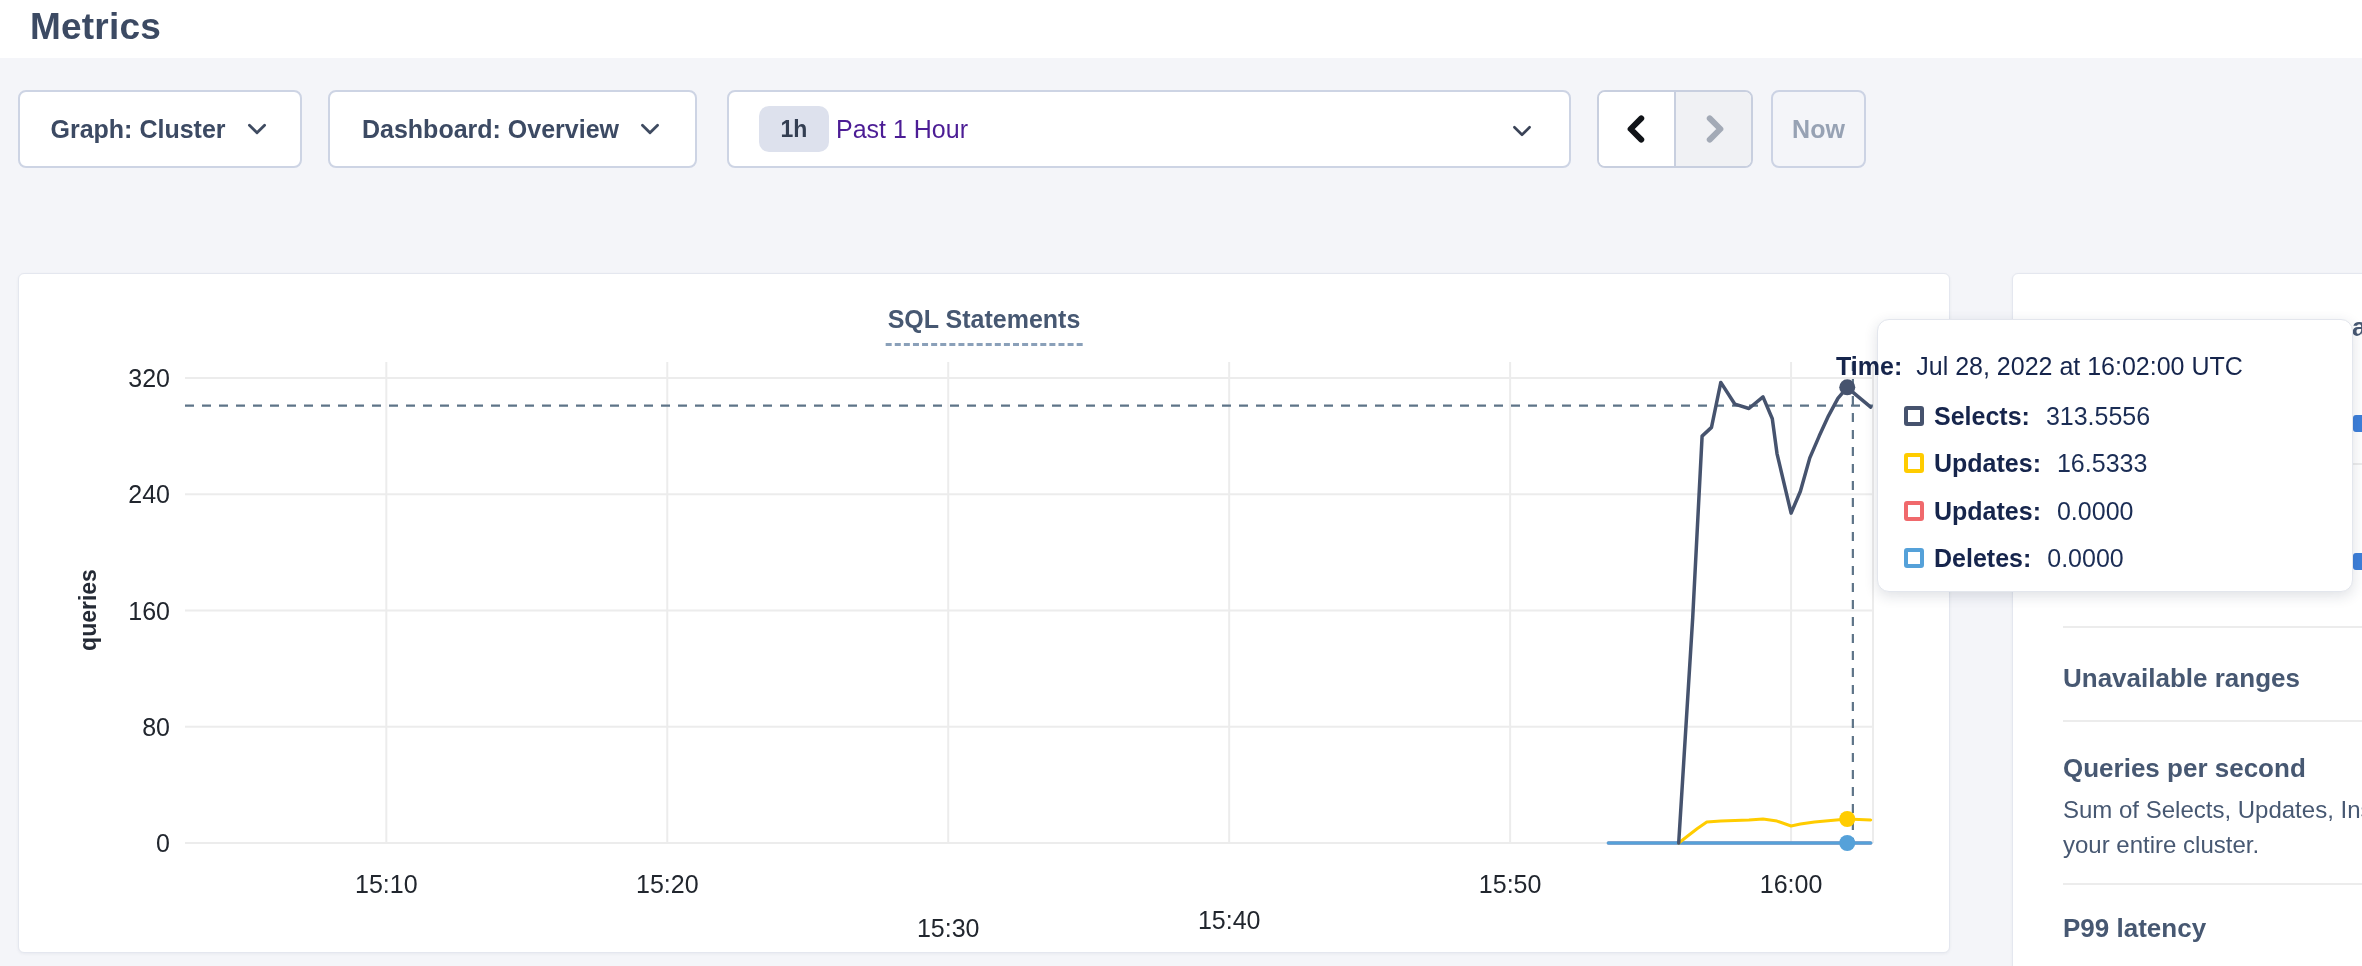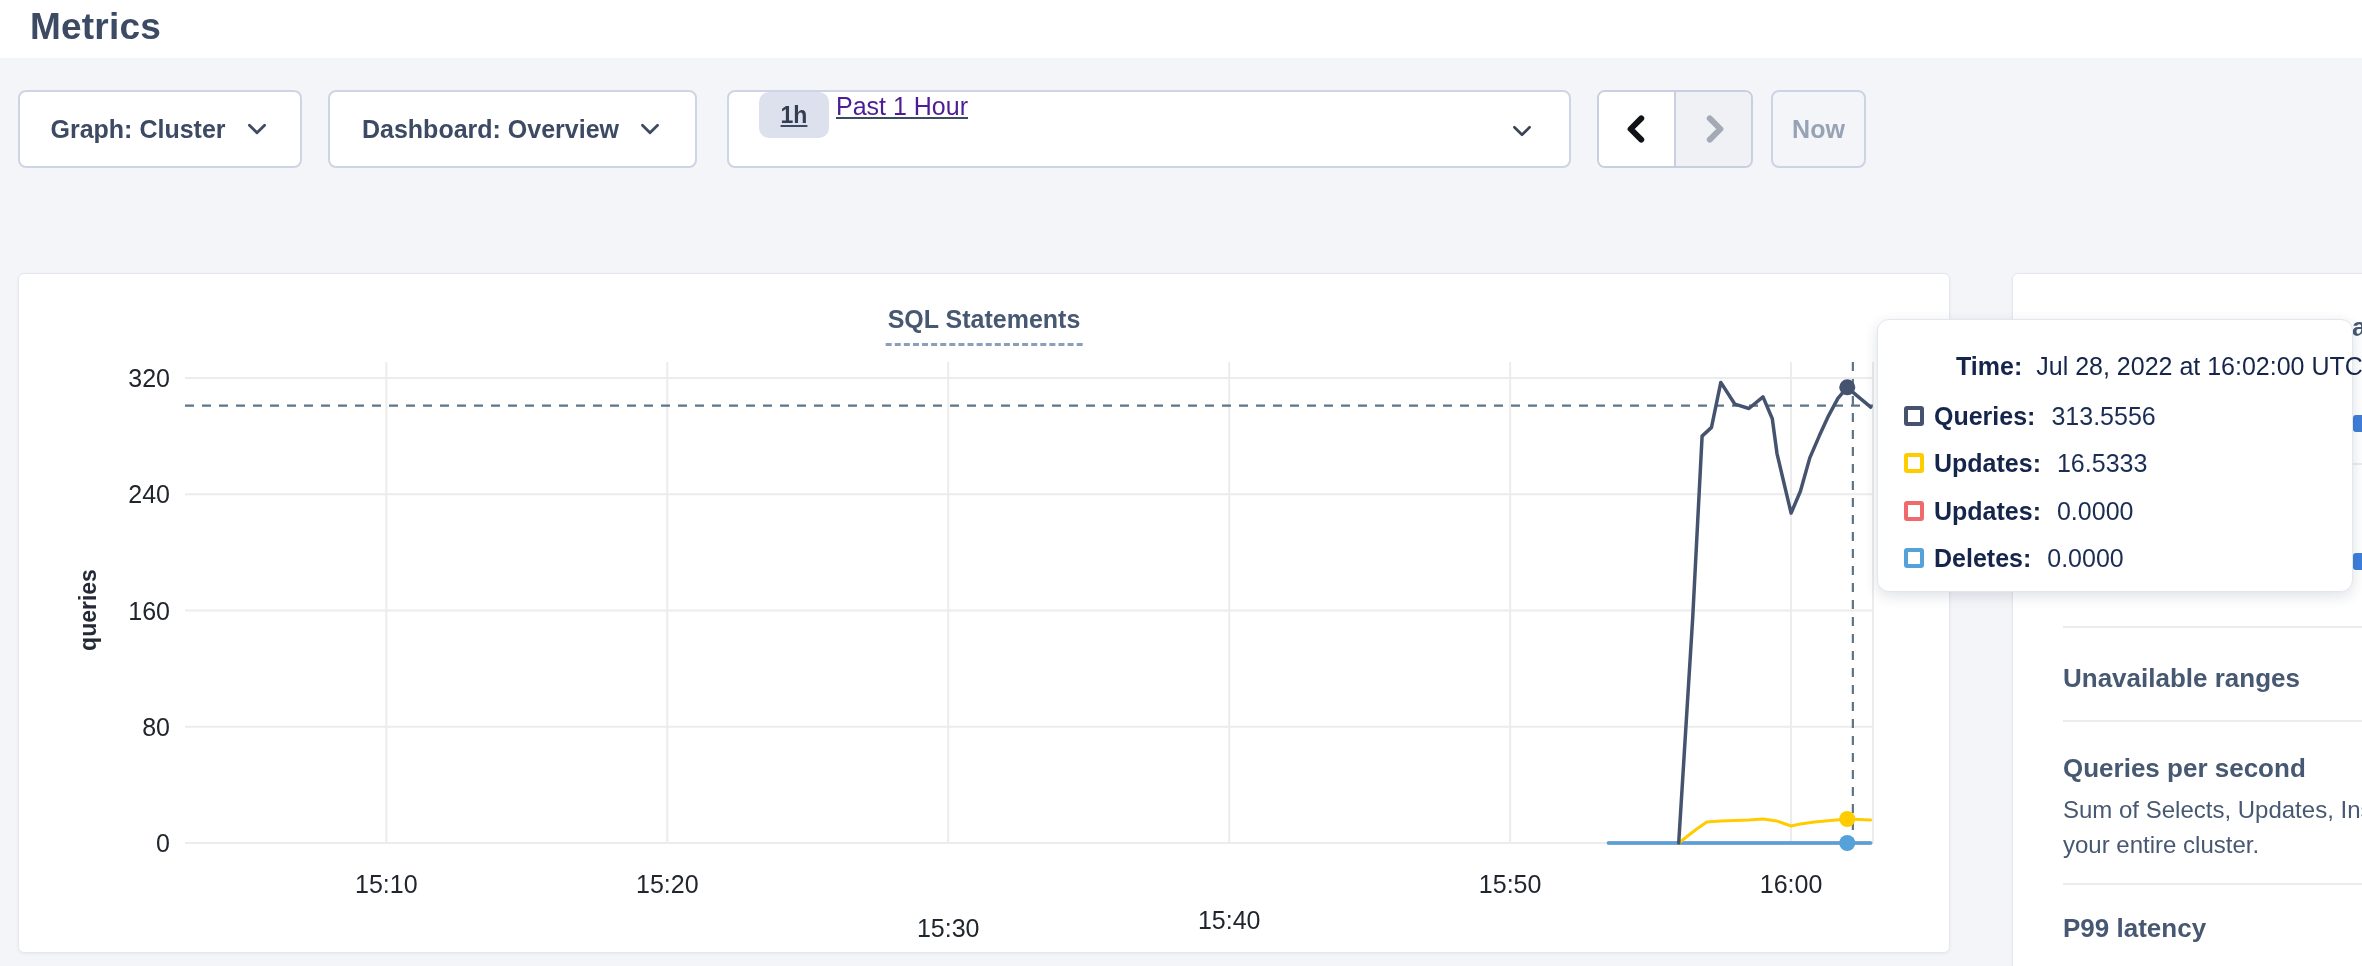--- a/index.html
+++ b/index.html
@@ -18,21 +18,21 @@
     background:#ffffff;border:2px solid #cdd4e4;border-radius:8px;
     display:flex;align-items:center;justify-content:center;gap:18px;
     font-size:25px;font-weight:bold;color:#3c4a63;cursor:pointer;
   }
   .chev{display:inline-block;width:26px;height:26px;}
   #graph-dd{left:18px;width:284px;}
   #dash-dd{left:328px;width:369px;}
   .time-sel{
     position:absolute;left:727px;top:90px;width:844px;height:78px;box-sizing:border-box;
     background:#ffffff;border:2px solid #cdd4e4;border-radius:8px;
-    display:flex;cursor:pointer;text-decoration:underline;
+    display:flex;align-items:center;cursor:pointer;
   }
   .time-badge{
     margin-left:30px;width:70px;height:46px;border-radius:10px;background:#dde1ed;
     display:flex;align-items:center;justify-content:center;
     font-size:23px;font-weight:bold;color:#333e52;flex:0 0 auto;
   }
   .time-label{margin-left:7px;font-size:25px;color:#4c1d95;font-weight:400;}
   .time-chev{position:absolute;right:34px;top:26px;}
   .arrow-group{
     position:absolute;left:1597px;top:90px;width:156px;height:78px;box-sizing:border-box;
@@ -201,27 +201,27 @@
     <polyline points="1608.4,843.0 1847.2,843.0 1870.7,843.0" fill="none" stroke="#f0696c" stroke-width="3" stroke-linejoin="round" stroke-linecap="round"></polyline>
     <polyline points="1608.4,843.0 1847.2,843.0 1870.7,843.0" fill="none" stroke="#55a1d9" stroke-width="3.5" stroke-linejoin="round" stroke-linecap="round"></polyline>
     <polyline points="1678.7,843.0 1688.0,835.7 1697.4,828.5 1706.8,821.9 1720.8,821.1 1748.9,820.0 1763.0,819.0 1777.0,821.1 1791.1,826.0 1800.4,824.0 1814.5,821.9 1847.2,819.0 1870.7,820.0" fill="none" stroke="#ffcc00" stroke-width="3" stroke-linejoin="round" stroke-linecap="round"></polyline>
     <polyline points="1678.7,843.0 1692.7,617.8 1702.1,436.1 1711.5,427.4 1720.8,382.4 1734.9,404.2 1748.9,408.5 1763.0,396.9 1772.3,418.7 1777.0,453.6 1791.1,513.1 1800.4,491.3 1809.8,457.9 1819.2,436.1 1828.5,415.8 1837.9,398.3 1847.2,387.4 1856.6,395.4 1870.7,407.1" fill="none" stroke="#46536e" stroke-width="3.5" stroke-linejoin="round" stroke-linecap="round"></polyline>
     <circle cx="1847.246879334258" cy="387.36451874999995" r="8" fill="#46536e"></circle>
     <circle cx="1847.246879334258" cy="818.9750484375" r="8" fill="#ffcc00"></circle>
     <circle cx="1847.246879334258" cy="843" r="8" fill="#55a1d9"></circle>
   </svg>
 
 <div class="tooltip"></div>
-<div class="tt-time" style="left:1956px;top:352px;">
+<div class="tt-time" style="left:1836px;top:352px;">
   <b>Time:</b><span>Jul 28, 2022 at 16:02:00 UTC</span>
 </div>
 <div id="tt-rows">
     <div class="tt-row" style="top: 400px;">
       <span class="tt-sq" style="border-color:#46536e"></span>
-      <span class="tt-label">Queries:</span>
+      <span class="tt-label">Selects:</span>
       <span class="tt-val">313.5556</span>
     </div>
     <div class="tt-row" style="top: 447px;">
       <span class="tt-sq" style="border-color:#ffcc00"></span>
       <span class="tt-label">Updates:</span>
       <span class="tt-val">16.5333</span>
     </div>
     <div class="tt-row" style="top: 495px;">
       <span class="tt-sq" style="border-color:#f0696c"></span>
       <span class="tt-label">Updates:</span>

